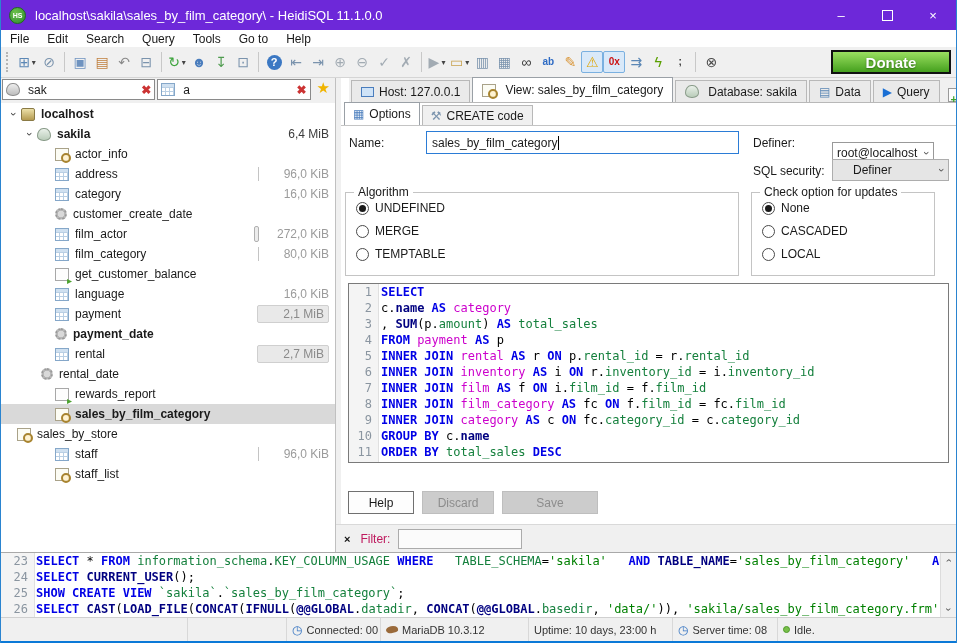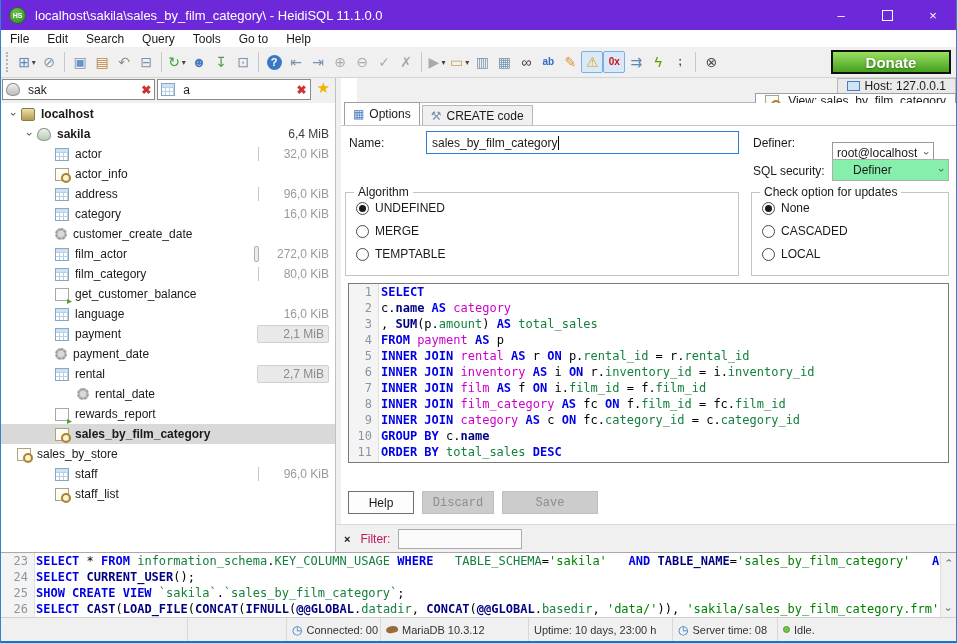--- a/index.html
+++ b/index.html
@@ -69,22 +69,22 @@
   .ic-view{background:#fcfcf4;border:1px solid #a9a289;}
   .ic-view::after{content:"";position:absolute;right:-3px;bottom:-3px;width:6px;height:6px;
     border:2px solid #a8842f;border-radius:50%;background:rgba(255,240,200,.8);}
   .ic-func{width:12px;height:12px;border:2px dotted #9a9a9a;border-radius:50%;
     background:radial-gradient(circle,#d9d9d9 0 3px,#b8b8b8 3px 5px,rgba(0,0,0,0) 5px);}
   .ic-proc{background:#fdfdfd;border:1px solid #a8a8a8;}
   .ic-proc::after{content:"▸";position:absolute;right:-4px;bottom:-6px;color:#4ca22f;font-size:10px;}
   .splitter{position:absolute;left:335px;top:78px;width:5px;bottom:91px;background:#f0f0f0;}
   
   .main{position:absolute;left:340px;top:78px;right:0;bottom:91px;background:#fff;}
-  .tabrow{position:absolute;left:16px;top:0;right:0;height:25px;background:#f0f0f0;display:flex;align-items:flex-end;
-    border-bottom:1px solid #b8b8b8;box-sizing:border-box;flex-direction:column;}
+  .tabrow{position:absolute;left:8px;top:0;right:0;height:25px;background:#f0f0f0;display:flex;align-items:flex-end;
+    border-bottom:1px solid #b8b8b8;box-sizing:border-box;}
   .tab{height:22px;display:flex;align-items:center;padding:0 9px;border:1px solid #b8b8b8;border-bottom:none;
     background:#eaeaea;margin-left:2px;box-sizing:border-box;white-space:nowrap;gap:5px;}
   .tab.active{height:25px;background:#fff;border-color:#9aa0a6;}
   .icon-host{width:13px;height:10px;border:1px solid #4a7dbd;background:#cfe3f7;box-sizing:border-box;}
   .gly{font-size:12px;line-height:1;}
   .newtab{position:relative;width:18px;height:16px;margin-left:6px;}
   .newtab .pg{position:absolute;left:2px;top:2px;width:11px;height:12px;border:1px solid #9a9a9a;background:#fdfdfd;}
   .newtab .pl{position:absolute;right:-1px;bottom:-3px;color:#3da52f;font-weight:bold;font-size:11px;}
   .subtabrow{position:absolute;left:0;top:25px;right:0;height:23px;background:#fff;display:flex;align-items:flex-end;
     border-bottom:1px solid #c4c4c4;box-sizing:border-box;padding-left:3px;}
@@ -93,21 +93,21 @@
   .subtab.active{height:23px;background:#fff;border-color:#9aa0a6;}
   .content{position:absolute;left:0;top:48px;right:0;bottom:28px;background:#fff;}
   .flabel{position:absolute;color:#1a1a1a;}
   .nameinput{position:absolute;left:85px;top:5px;width:313px;height:23px;border:1px solid #2b7cd6;box-sizing:border-box;
     display:flex;align-items:center;padding-left:5px;background:#fff;}
   .caretbar{display:inline-block;width:1px;height:14px;background:#000;margin-left:1px;}
   .combo{position:absolute;height:22px;border:1px solid #999;background:#fff;box-sizing:border-box;
     display:flex;align-items:center;padding:0 4px;}
   .combo .chev{margin-left:auto;}
   .chev{display:inline-block;transform:rotate(90deg);font-size:11px;color:#555;}
-  .combo.gray{background:#86efac;border-color:#adadad;padding-left:20px;}
+  .combo.gray{background:#e5e5e5;border-color:#adadad;padding-left:20px;}
   .groupbox{position:absolute;border:1px solid #c4c4c4;box-sizing:border-box;}
   .gtitle{position:absolute;top:-8px;left:8px;background:#fff;padding:0 4px;}
   .radio{display:flex;align-items:center;gap:6px;margin:7px 0 0 10px;height:16px;}
   .rb{width:13px;height:13px;border:1px solid #4a4a4a;border-radius:50%;background:#fff;box-sizing:border-box;flex:none;}
   .rb.on::after{content:"";display:block;width:7px;height:7px;margin:2px;background:#1a1a1a;border-radius:50%;}
   
   .editor{position:absolute;left:7px;top:157px;width:601px;height:180px;border:1px solid #7a7a7a;background:#fff;
     box-sizing:border-box;overflow:hidden;}
   .gutterbg{position:absolute;left:0;top:0;bottom:0;width:29px;background:#f4f4f4;border-right:1px solid #e0e0e0;}
   .eline{position:relative;height:16px;display:flex;align-items:center;font:12px "DejaVu Sans Mono",monospace;}
@@ -115,21 +115,21 @@
   .ecode{white-space:pre;}
   .tk-kw{color:#0000e6;font-weight:bold;}
   .tk-fn{color:#000080;font-weight:bold;}
   .tk-tbl{color:#cc00cc;}
   .tk-id{color:#15803d;}
   .tk-str{color:#008000;}
   .tk-txt{color:#000;}
   
   .btn{position:absolute;top:365px;height:23px;border:1px solid #707070;background:#fdfdfd;box-sizing:border-box;
     display:flex;align-items:center;justify-content:center;}
-  .btn.disabled{background:#cccccc;border-color:#bebebe;color:#8d8d8d;font-family:Liberation Mono, monospace;}
+  .btn.disabled{background:#cccccc;border-color:#bebebe;color:#8d8d8d;}
   
   .filterbar{position:absolute;left:-5px;bottom:0;right:0;height:28px;background:#f0f0f0;border-top:1px solid #d9d9d9;
     display:flex;align-items:center;box-sizing:border-box;}
   .fb-x{font-weight:bold;font-size:11px;margin:0 10px 0 8px;color:#111;}
   .fb-label{color:#be185d;margin-right:8px;}
   .fb-input{width:124px;height:20px;background:#fbfbfb;border:1px solid #ababab;box-sizing:border-box;}
   
   .logpanel{position:absolute;left:0;right:0;bottom:26px;height:65px;background:#fff;border-top:1px solid #a9a9a9;
     box-sizing:border-box;overflow:hidden;}
   .logpanel .gutterbg{width:33px;}
@@ -307,29 +307,20 @@
         <div class="trow strong" style="padding-left: 22px;">
           <span class="exp"><i>›</i></span>
           <span class="ic ic-db"></span>
           <span class="tlabel">sakila</span>
           <span class="sizewrap">
             <span class="tsize strongsize">6,4 MiB</span>
           </span>
         </div>
         <div class="trow" style="padding-left: 38px;">
           <span class="spc"></span>
-          <span class="ic ic-table"></span>
-          <span class="tlabel">actor</span>
-          <span class="sizewrap">
-            <span class="bar-line"></span>
-            <span class="tsize">32,0 KiB</span>
-          </span>
-        </div>
-        <div class="trow" style="padding-left: 38px;">
-          <span class="spc"></span>
           <span class="ic ic-view"></span>
           <span class="tlabel">actor_info</span>
           <span class="sizewrap"></span>
         </div>
         <div class="trow" style="padding-left: 38px;">
           <span class="spc"></span>
           <span class="ic ic-table"></span>
           <span class="tlabel">address</span>
           <span class="sizewrap">
             <span class="bar-line"></span>
@@ -383,35 +374,35 @@
           </span>
         </div>
         <div class="trow" style="padding-left: 38px;">
           <span class="spc"></span>
           <span class="ic ic-table"></span>
           <span class="tlabel">payment</span>
           <span class="sizewrap">
             <span class="tsize boxed">2,1 MiB</span>
           </span>
         </div>
-        <div class="trow" style="padding-left: 38px;">
+        <div class="trow" style="padding-left: 38px; font-weight: bold;">
           <span class="spc"></span>
           <span class="ic ic-func"></span>
           <span class="tlabel">payment_date</span>
           <span class="sizewrap"></span>
         </div>
         <div class="trow" style="padding-left: 38px;">
           <span class="spc"></span>
           <span class="ic ic-table"></span>
           <span class="tlabel">rental</span>
           <span class="sizewrap">
             <span class="tsize boxed">2,7 MiB</span>
           </span>
         </div>
-        <div class="trow" style="padding-left: 60px;">
+        <div class="trow" style="padding-left: 24px;">
           <span class="spc"></span>
           <span class="ic ic-func"></span>
           <span class="tlabel">rental_date</span>
           <span class="sizewrap"></span>
         </div>
         <div class="trow" style="padding-left: 38px;">
           <span class="spc"></span>
           <span class="ic ic-proc"></span>
           <span class="tlabel">rewards_report</span>
           <span class="sizewrap"></span>
@@ -512,21 +503,21 @@
         <label class="radio">
           <span class="rb"></span>
           <span>MERGE</span>
         </label>
         <label class="radio">
           <span class="rb"></span>
           <span>TEMPTABLE</span>
         </label>
       </div>
 
-      <div class="groupbox" style="left:410px;top:66px;width:198px;height:84px">
+      <div class="groupbox" style="left:410px;top:66px;width:184px;height:84px">
         <span class="gtitle">Check option for updates</span>
         <label class="radio">
           <span class="rb on"></span>
           <span>None</span>
         </label>
         <label class="radio">
           <span class="rb"></span>
           <span>CASCADED</span>
         </label>
         <label class="radio">

